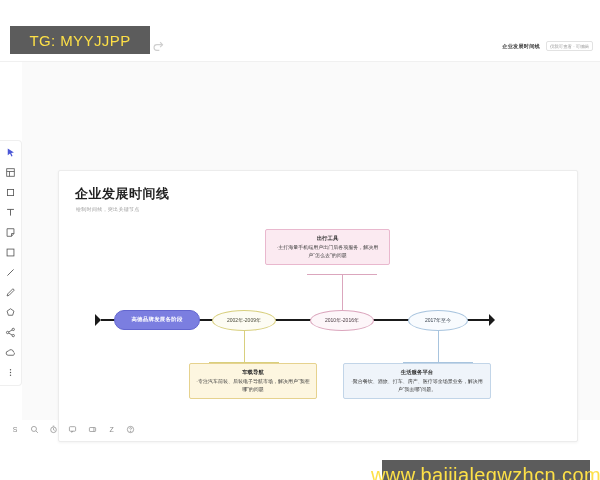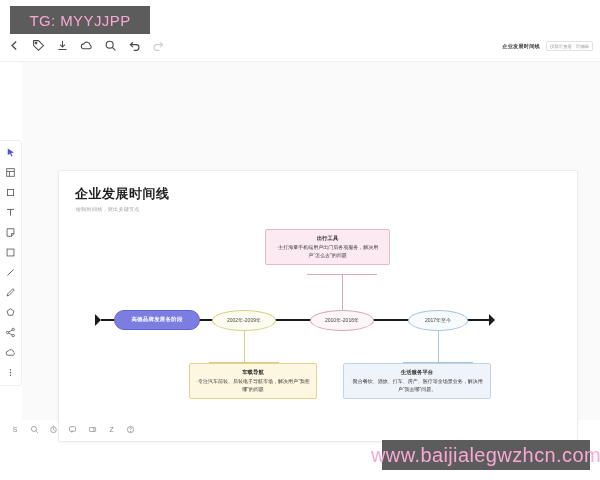--- a/index.html
+++ b/index.html
@@ -126,23 +126,23 @@
     display: flex; align-items: center; gap: 9px; padding-left: 4px;
   }
   .bb-icon {
     width: 11px; height: 11px; display: flex; align-items: center; justify-content: center;
     color: #8a8a8a; font-size: 7px; cursor: pointer;
   }
   .bb-icon svg { width: 9px; height: 9px; display: block; }
 
   
   .wm {
-    position: absolute; background: #5c5c5c; color: #f9a8d4;
+    position: absolute; background: #5c5c5c; color: #fde047;
     display: flex; align-items: center; justify-content: center;
-    font-size: 15px; letter-spacing: .4px;
+    font-size: 15px; letter-spacing: .4px; margin-top: 20px;
   }
   .wm-top { left: 10px; top: 6px; width: 140px; height: 28px; }
   .wm-bot { left: 382px; top: 440px; width: 208px; height: 30px; font-size: 20px; }
 </style>
 </head>
 <body>
 
 <div id="app">
 
   <div class="topbar">

